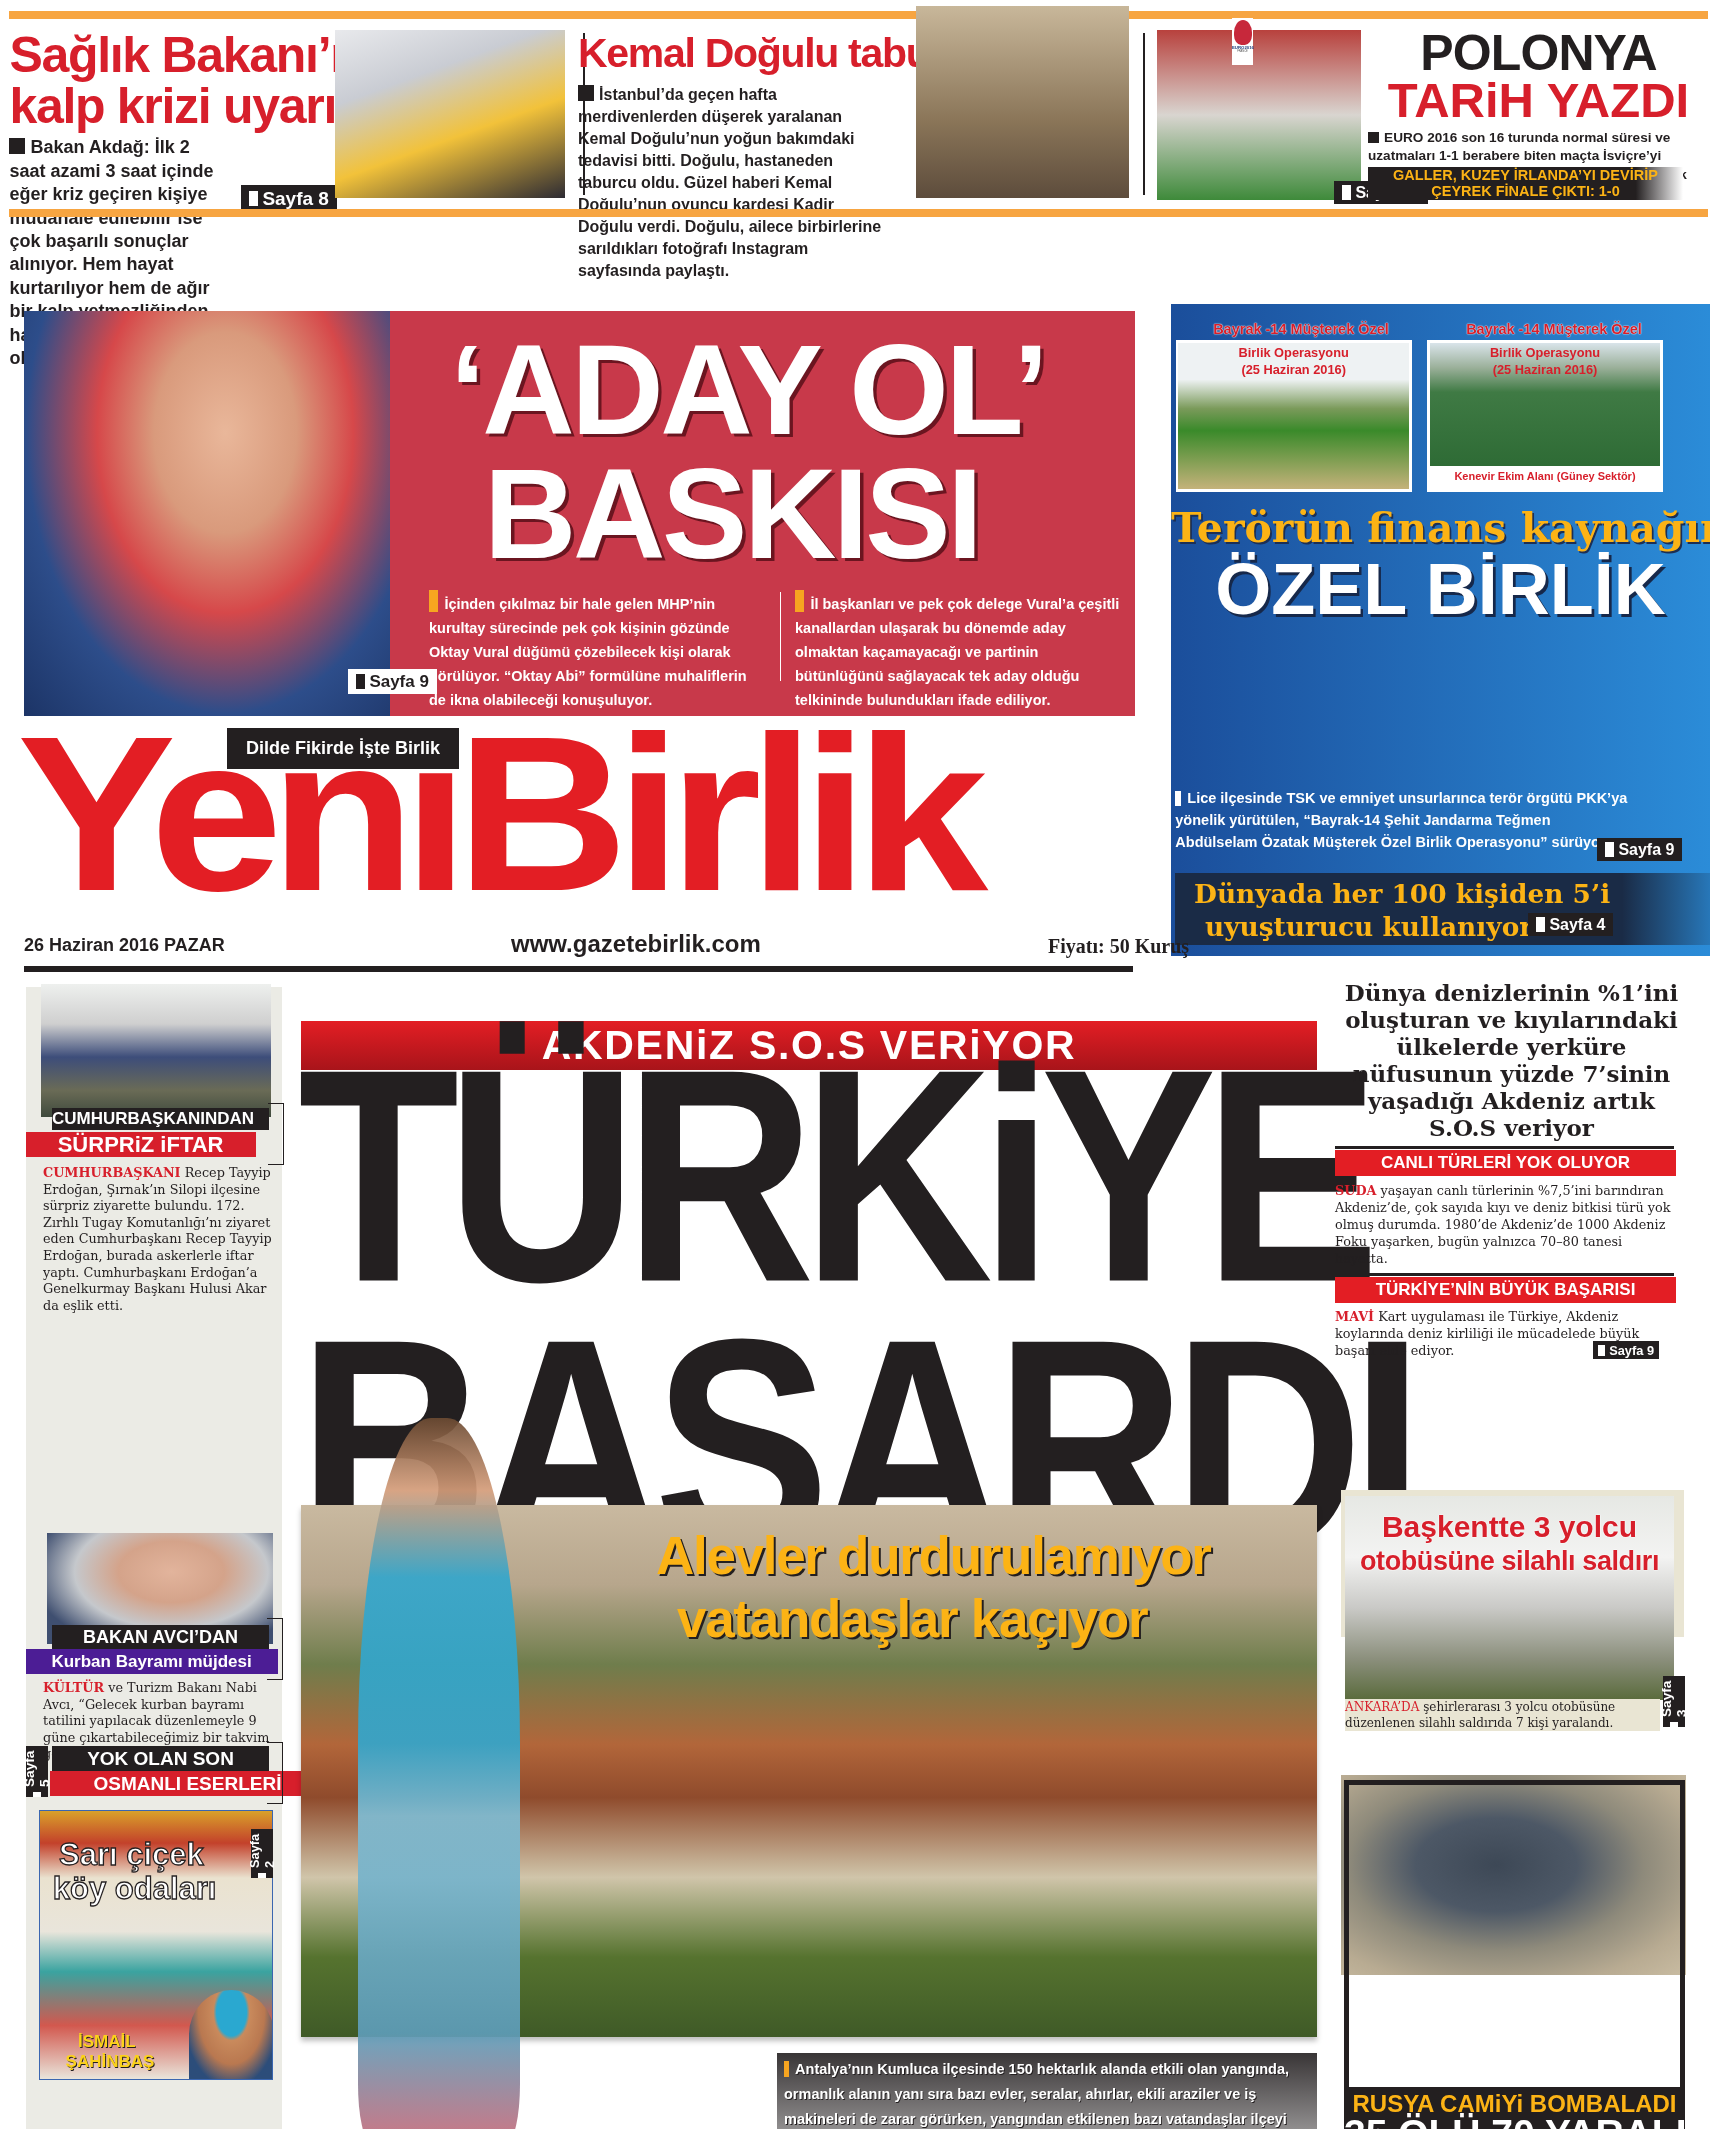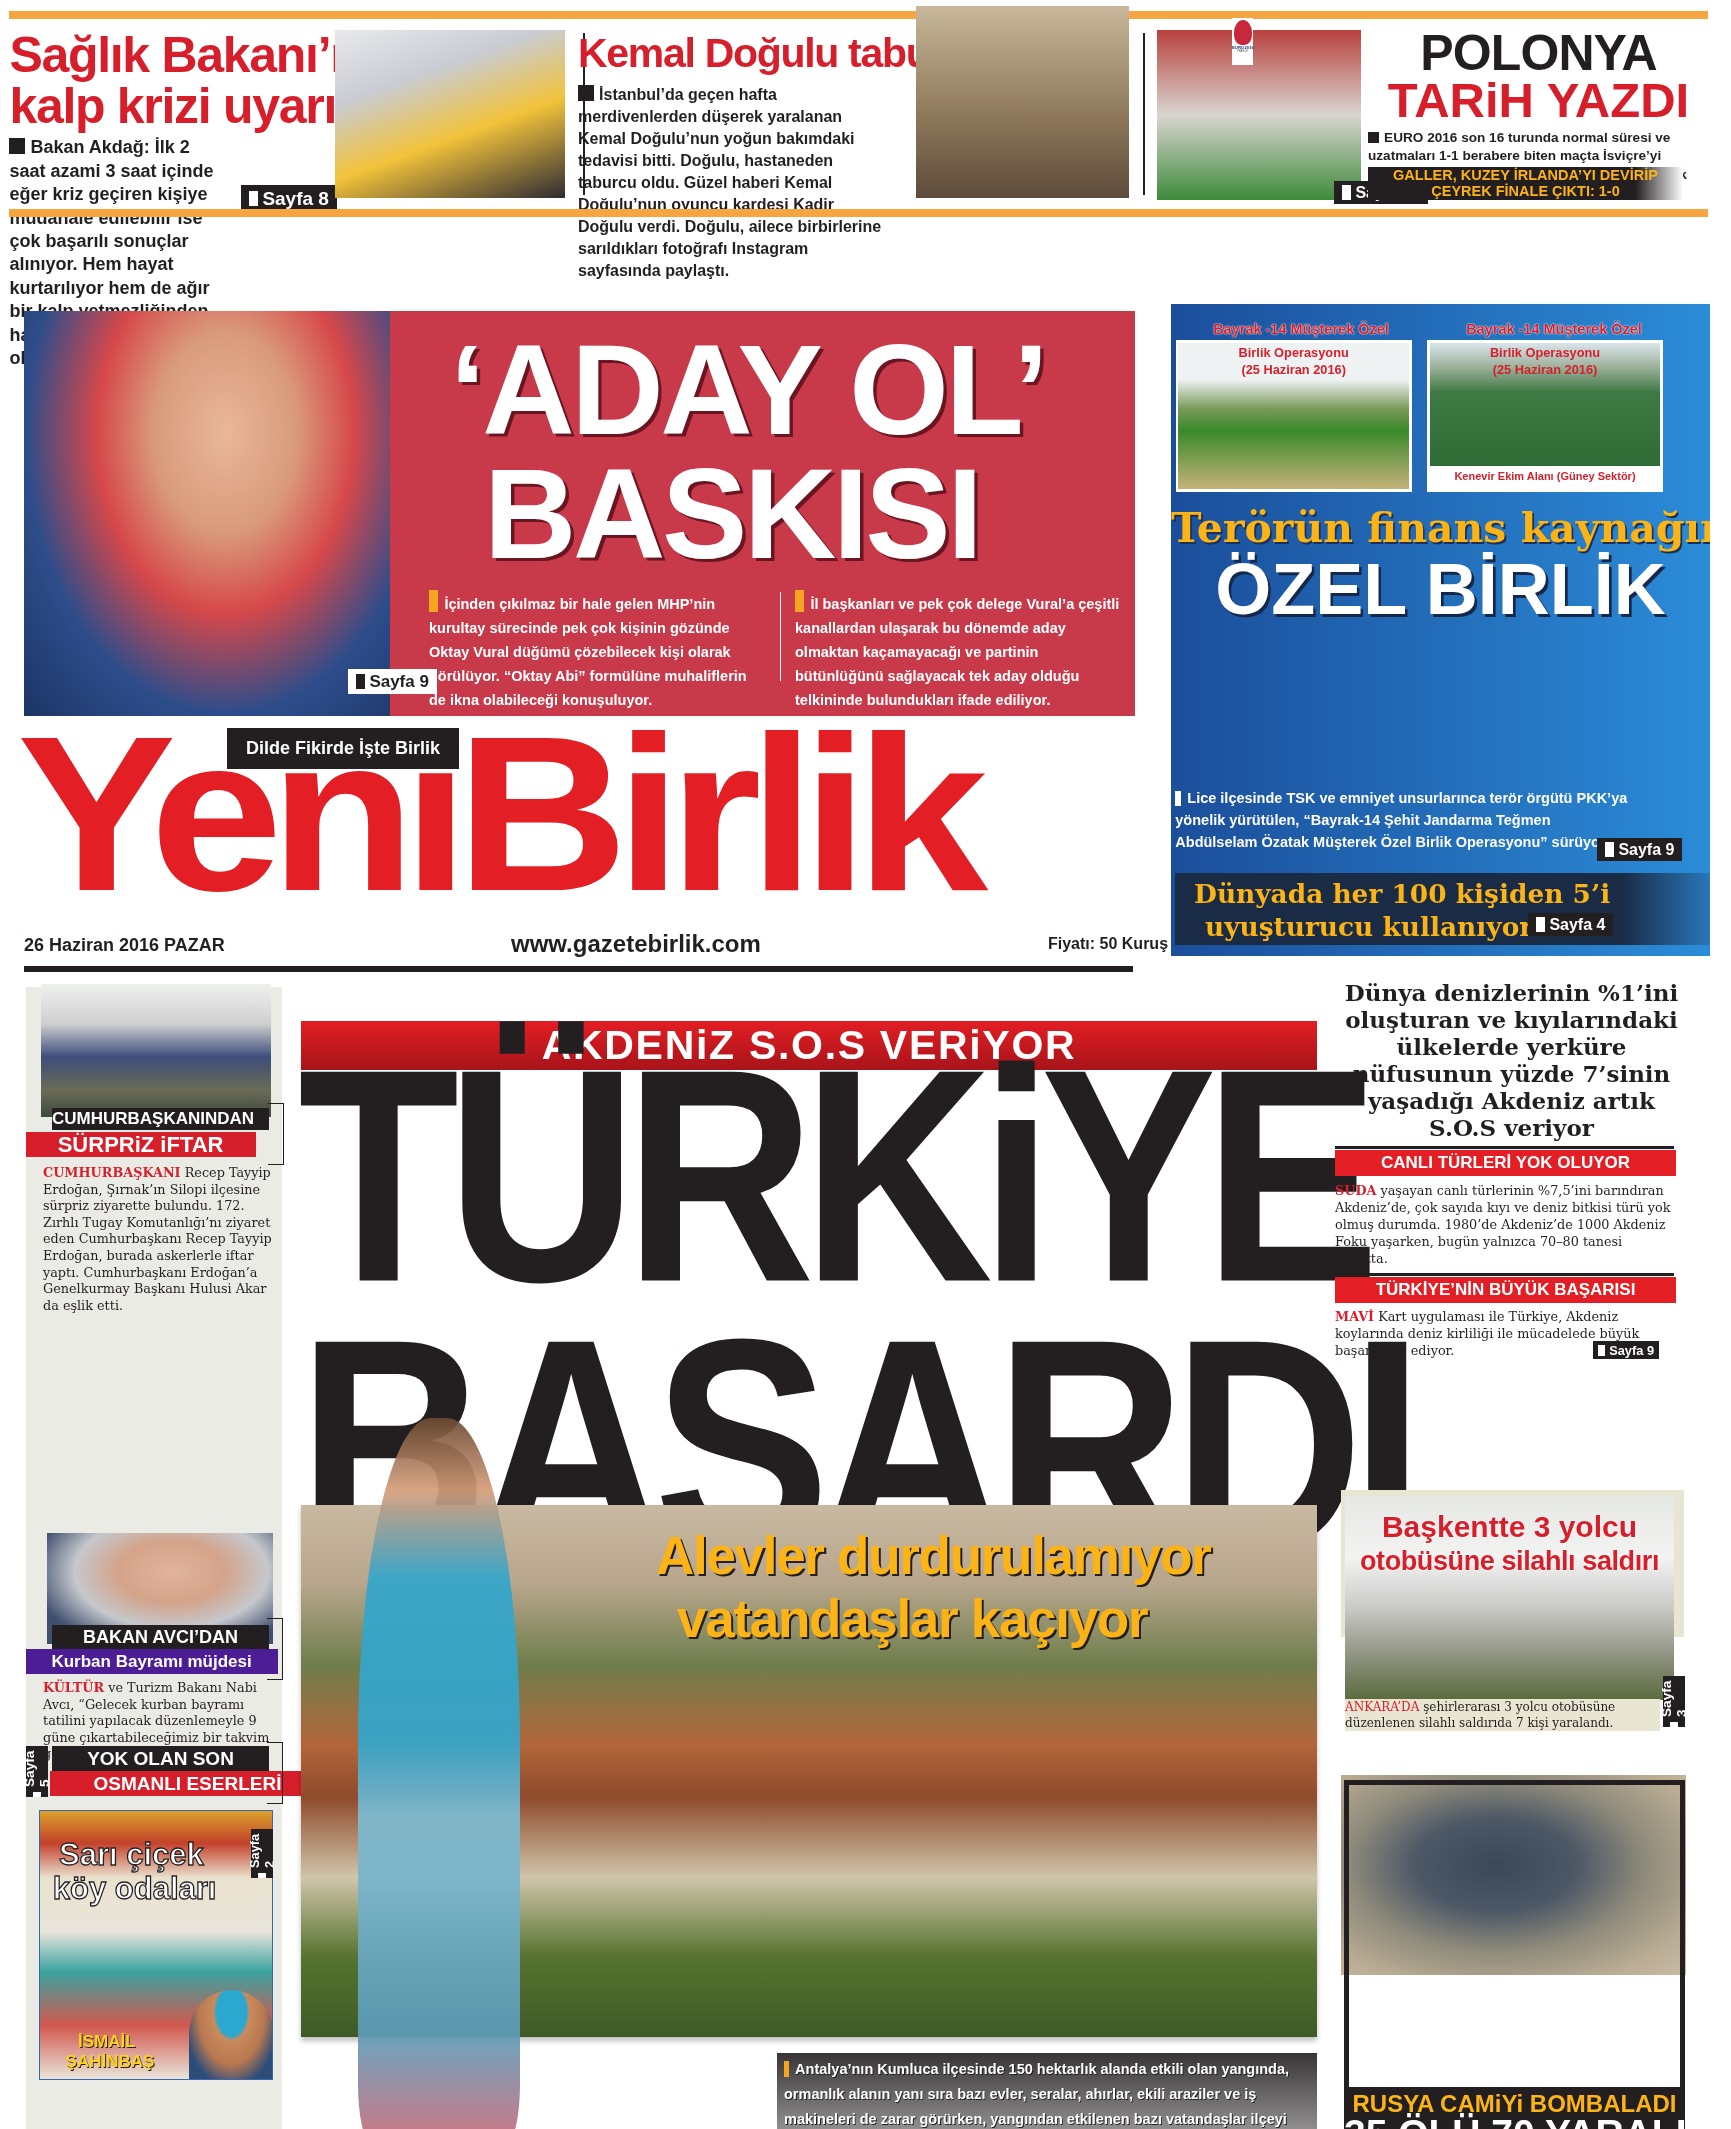--- a/index.html
+++ b/index.html
@@ -109,21 +109,21 @@
       </div>
   </div>
 </div>
 
 <div class="abs" style="left:17px;top:724px;width:1116px;height:179px;overflow:hidden;">
   <div style="font-weight:bold;font-size:221px;line-height:179px;color:#e31e24;letter-spacing:-12px;transform:scaleX(1.08);transform-origin:left;white-space:nowrap;font-family:'Liberation Sans',sans-serif;">YeniBirlik</div>
 </div>
 <div class="abs" style="left:227px;top:728px;width:232px;height:41px;background:#231f20;color:#fff;font-weight:bold;font-size:18px;line-height:41px;text-align:center;">Dilde Fikirde İşte Birlik</div>
 <div class="abs cond" style="left:24px;top:935px;font-weight:bold;font-size:18px;">26 Haziran 2016 PAZAR</div>
 <div class="abs cond" style="left:511px;top:930px;font-weight:bold;font-size:24px;">www.gazetebirlik.com</div>
-<div class="abs cond" style="left:1048px;top:935px;font-weight:bold;font-size:16px;">Fiyatı: 50 Kuruş</div>
+<div class="abs cond" style="left:1048px;top:935px;font-weight:bold;font-size:20px;font-family:Liberation Serif, serif;">Fiyatı: 50 Kuruş</div>
 <div class="abs" style="left:24px;top:966px;width:1109px;height:6px;background:#231f20;"></div>
 
 <div class="abs" style="left:25.6px;top:987px;width:256px;height:1563px;background:#ebebe5;"></div>
 
 <div class="abs photo" style="left:41px;top:984px;width:230px;height:133px;background:linear-gradient(180deg,#eef0ee 0%,#cfcfcf 30%,#3d4d7a 55%,#6a6b56 80%,#3f4a3d 100%);"></div>
 <div class="abs" style="left:52px;top:1108px;width:217px;height:22px;background:#231f20;color:#fff;font-weight:bold;font-size:17px;line-height:22px;">CUMHURBAŞKANINDAN</div>
 <div class="abs" style="left:25.6px;top:1132px;width:230px;height:25px;background:#d71f2b;color:#fff;font-weight:bold;font-size:22px;line-height:25px;text-align:center;">SÜRPRiZ iFTAR</div>
 <div class="abs" style="left:268px;top:1103px;width:14.5px;height:60px;border:1.7px solid #231f20;border-left:none;"></div>
 <p class="abs serif" style="left:43px;top:1165px;width:230px;font-size:12.8px;line-height:16.6px;"><span class="red" style="font-weight:bold;">CUMHURBAŞKANI</span><span> Recep Tayyip Erdoğan, Şırnak’ın Silopi ilçesine sürpriz ziyarette bulundu. 172. Zırhlı Tugay Komutanlığı’nı ziyaret eden Cumhurbaşkanı Recep Tayyip Erdoğan, burada askerlerle iftar yaptı. Cumhurbaşkanı Erdoğan’a Genelkurmay Başkanı Hulusi Akar da eşlik etti.</span></p>
 

